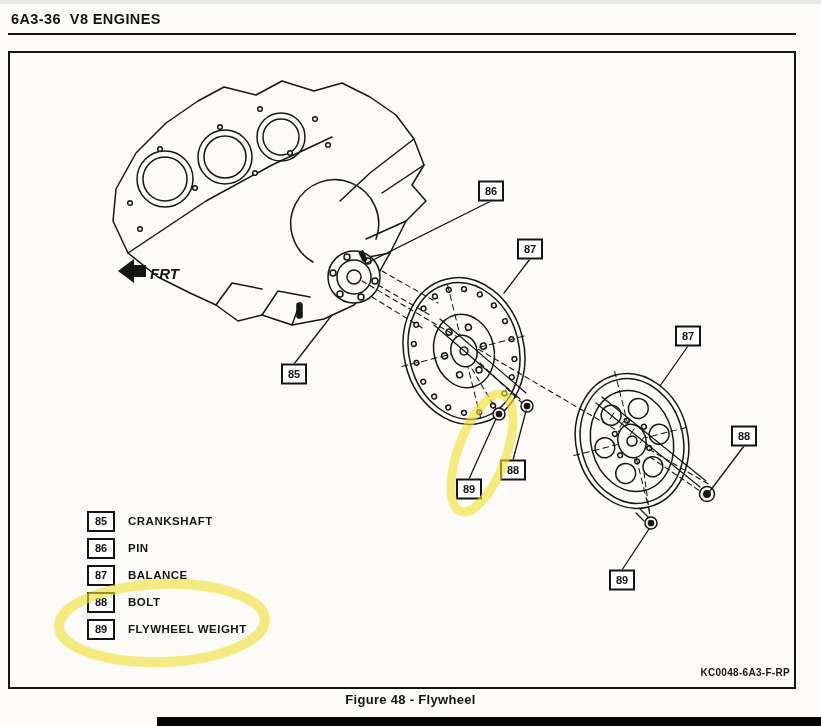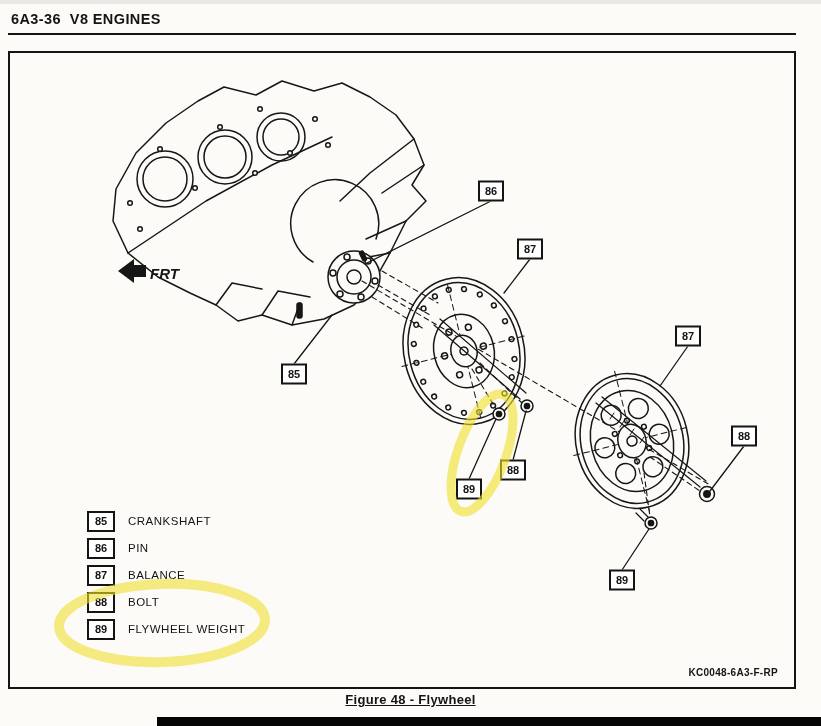--- a/index.html
+++ b/index.html
@@ -23,23 +23,23 @@
   .callout{
     position:absolute;z-index:2;transform:translate(-50%,-50%);
     border:2px solid #141414;background:#fff;font-weight:bold;font-size:11px;
     line-height:1;padding:3px 4px;min-width:14px;text-align:center;
   }
   .legend-row{position:absolute;left:77px;z-index:2;display:flex;align-items:center;gap:13px;height:20px;}
   .legend-num{
     border:2px solid #141414;background:#fff;font-weight:bold;font-size:11px;
     line-height:1;padding:3px 4px;min-width:16px;text-align:center;
   }
-  .legend-label{font-weight:normal;font-size:11.5px;letter-spacing:.5px;}
-  .part-code{position:absolute;right:16px;bottom:9px;z-index:2;font-weight:bold;font-size:10px;letter-spacing:.3px;}
-  .caption{position:absolute;left:0;top:688px;width:100%;text-align:center;font-weight:bold;font-size:13px;letter-spacing:.3px;text-decoration:underline;}
+  .legend-label{font-weight:bold;font-size:11.5px;letter-spacing:.5px;}
+  .part-code{position:absolute;right:4px;bottom:9px;z-index:2;font-weight:bold;font-size:10px;letter-spacing:.3px;}
+  .caption{position:absolute;left:0;top:688px;width:100%;text-align:center;font-weight:bold;font-size:13px;letter-spacing:.3px;}
   .scan-bar{position:absolute;left:157px;bottom:0;width:664px;height:13px;background:#050505;}
 </style>
 </head>
 <body>
 
 <div class="page">
 
   <div class="header-title">6A3-36  V8 ENGINES</div>
   <div class="header-rule"></div>
 

